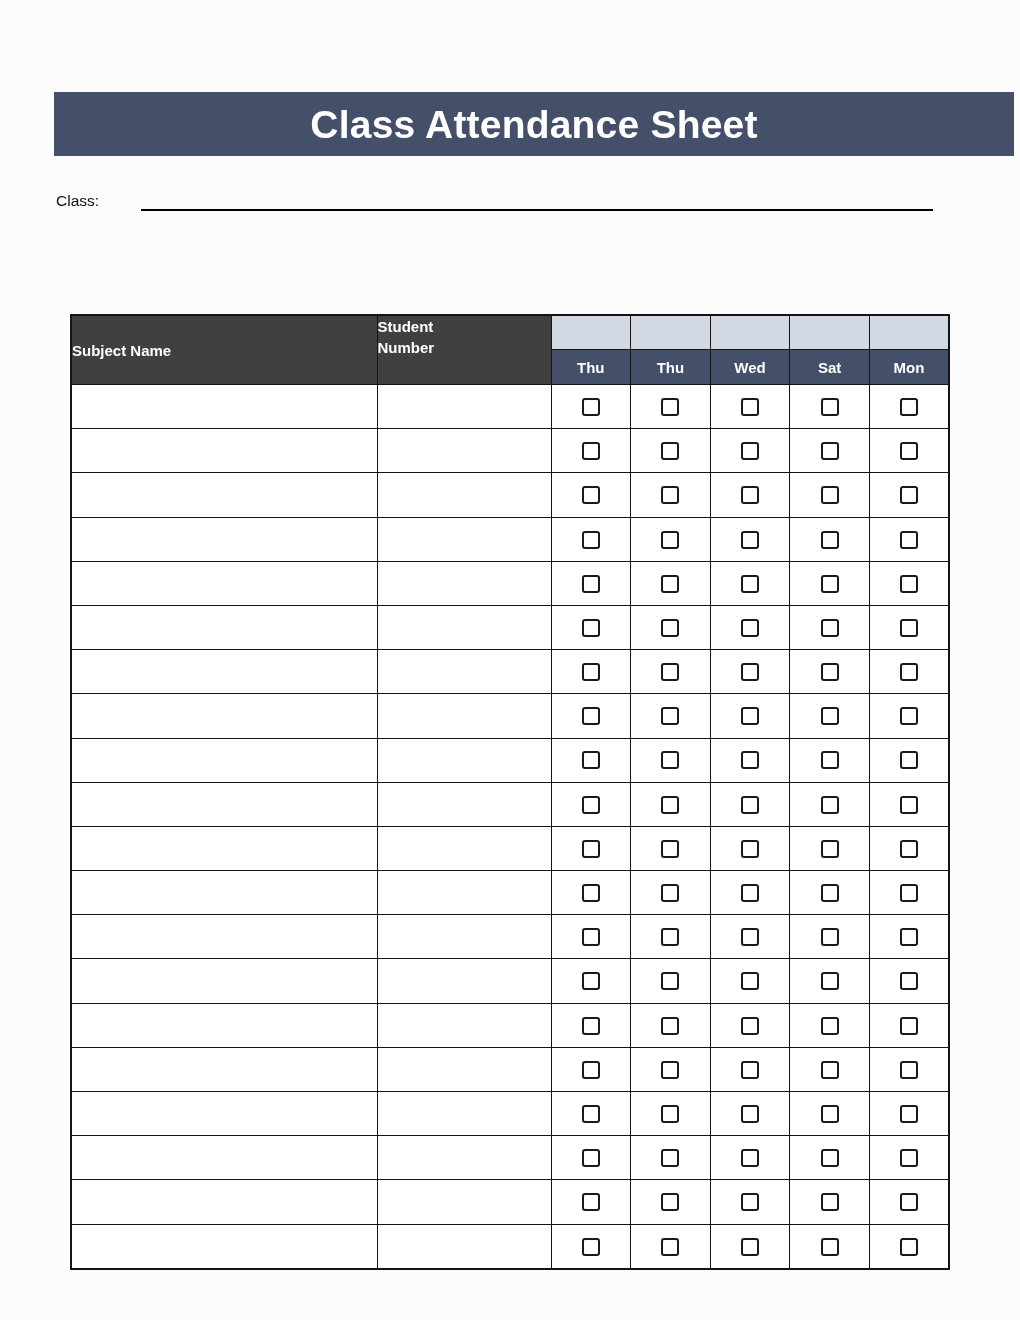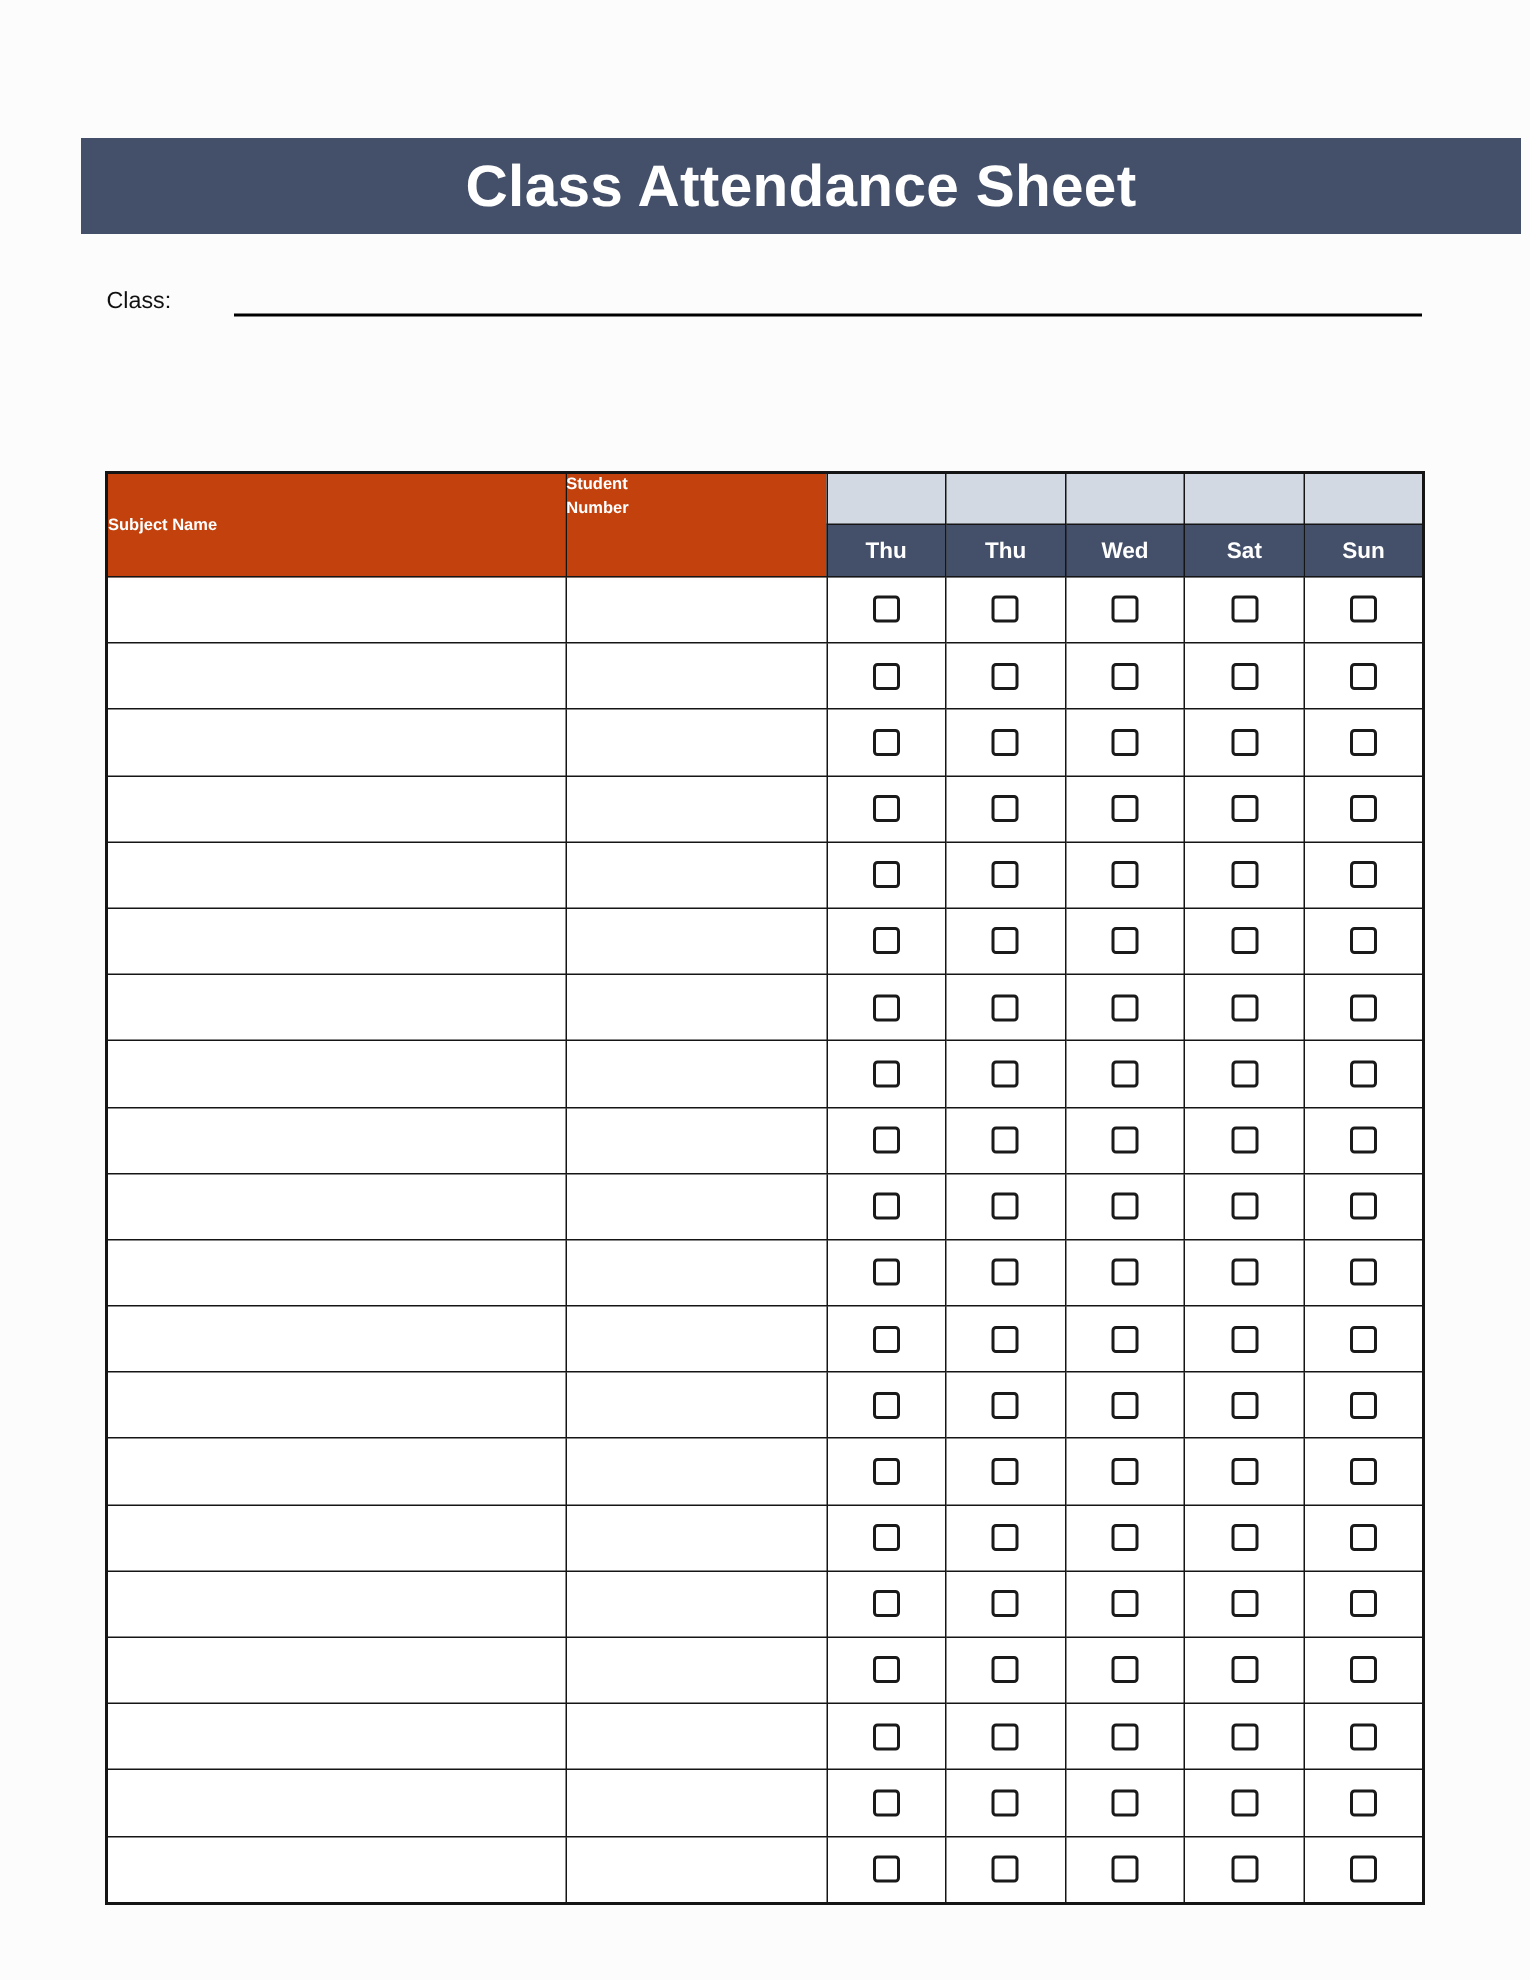--- a/index.html
+++ b/index.html
@@ -40,21 +40,21 @@
     font-size: 39px;
     font-weight: bold;
     letter-spacing: 0.2px;
     line-height: 1;
     white-space: nowrap;
   }
 
   
   .meta {
     position: absolute;
-    left: 71px;
+    left: 56px;
     top: 172px;
     width: 877px;
   }
   .meta-row {
     display: flex;
     align-items: flex-end;
     height: 41px;
   }
   .meta-label {
     width: 85px;
@@ -89,23 +89,23 @@
     border: 1.4px solid #151515;
     padding: 0;
   }
 
   col.c-name  { width: 306px; }
   col.c-num   { width: 174px; }
   col.c-day   { width: 79.6px; }
 
   
   th.hdr-name, th.hdr-num {
-    background: #c2410c;
+    background: #404040;
     color: #ffffff;
-    font-size: 11px;
+    font-size: 15px;
     font-weight: bold;
     text-align: left;
     padding: 0 0 0 8px;
     height: 68px;
   }
   th.hdr-name { vertical-align: middle; }
   th.hdr-num  { vertical-align: top; padding-top: 11px; line-height: 1.42; }
   th.hdr-num .num-lines { display: block; }
 
   th.hdr-date {
@@ -183,21 +183,21 @@
             <th class="hdr-date"></th>
             <th class="hdr-date"></th>
             <th class="hdr-date"></th>
           </tr>
         <tr>
 
         <th class="hdr-day">Thu</th>
             <th class="hdr-day">Thu</th>
             <th class="hdr-day">Wed</th>
             <th class="hdr-day">Sat</th>
-            <th class="hdr-day">Sun</th>
+            <th class="hdr-day">Mon</th>
           </tr>
       </thead>
       <tbody id="table-body">
 
       <tr>
             <td class="cell-name"></td>
             <td class="cell-num"></td>
             <td class="cell-check"><span class="checkbox"></span></td>
             <td class="cell-check"><span class="checkbox"></span></td>
             <td class="cell-check"><span class="checkbox"></span></td>

